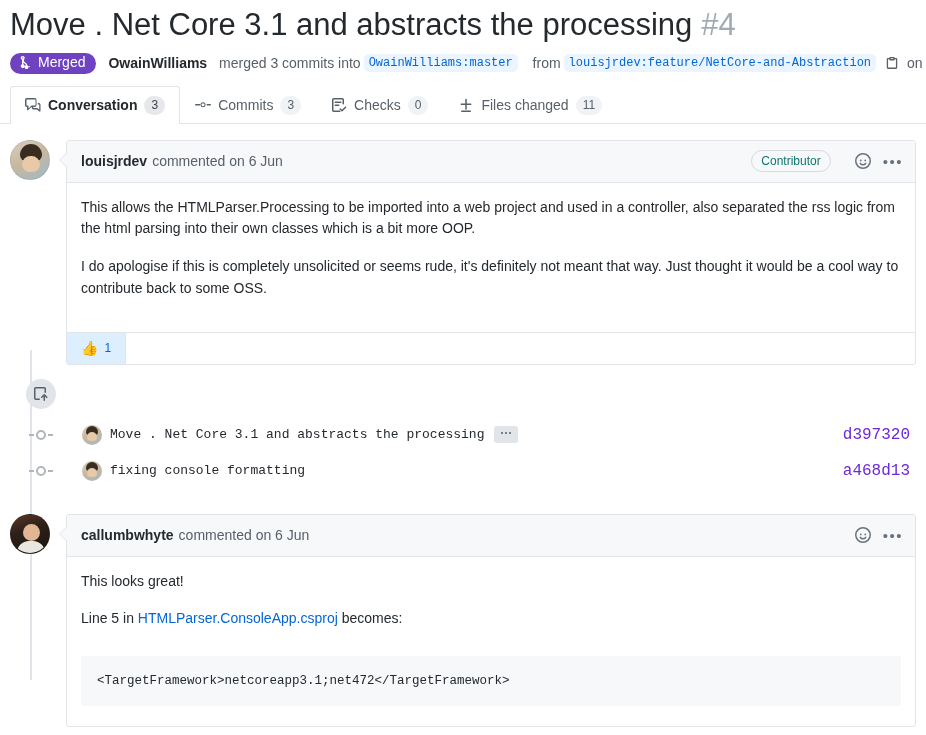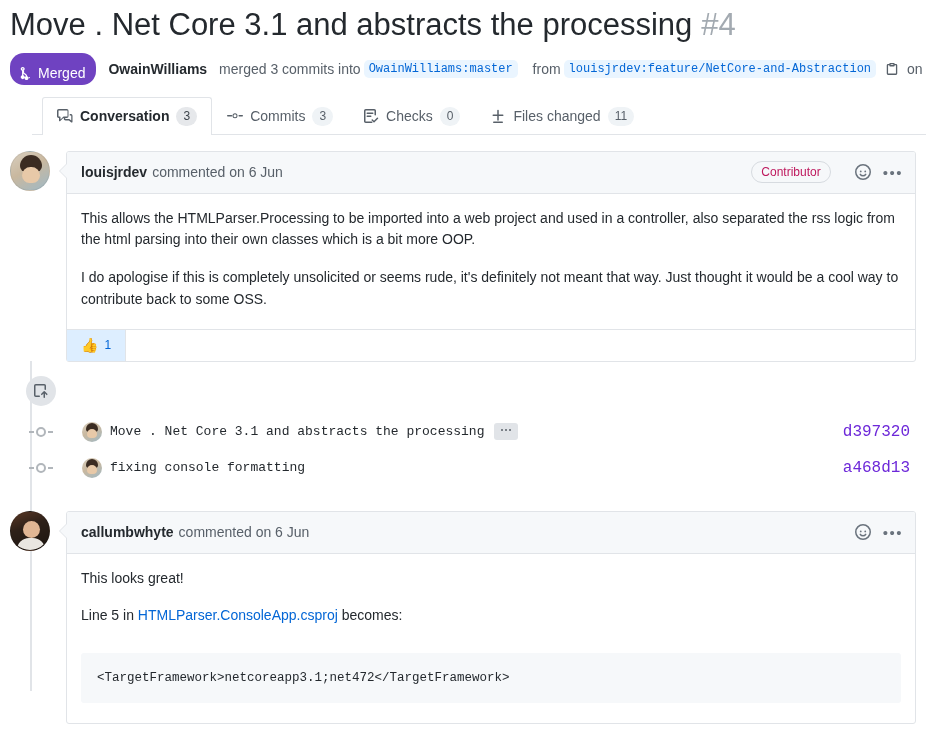--- a/index.html
+++ b/index.html
@@ -44,21 +44,21 @@
     color: #586069;
     white-space: nowrap;
   }
   .state-badge {
     display: inline-flex;
     align-items: center;
     gap: 5px;
     background: #6f42c1;
     color: #ffffff;
     border-radius: 14px;
-    padding: 13px 11px 5px 9px;
+    padding: 2px 11px 5px 9px;
     font-size: 14px;
     font-weight: 500;
     line-height: 1;
     margin-right: 12px;
   }
   .state-badge svg { display: block; }
   .author-name { color: #24292e; font-weight: 600; }
   .subhead .sep { margin: 0 4px; }
   .branch-tag {
     background: #eaf5ff;
@@ -78,21 +78,20 @@
   .date-text { color: #586069; }
 
   
   .tabnav {
     margin-top: 12px;
     padding: 0 10px;
     border-bottom: 1px solid #e1e4e8;
     display: flex;
     align-items: flex-end;
     height: 38px;
-    margin-left: 32px;
   }
   .tab {
     display: inline-flex;
     align-items: center;
     gap: 7px;
     padding: 9px 14px;
     font-size: 14px;
     color: #586069;
     border: 1px solid transparent;
     border-bottom: none;
@@ -193,36 +192,36 @@
     font-size: 14px;
     color: #586069;
     height: 42px;
   }
   .comment-header .who { font-weight: 600; color: #24292e; margin-right: 5px; }
   .comment-header .spacer { flex: 1; }
   .assoc-badge {
     border: 1px solid #d7dbe0;
     border-radius: 11px;
     font-size: 12px;
-    color: #be185d;
+    color: #0f766e;
     padding: 2px 9px;
     margin-right: 12px;
     line-height: 16px;
   }
   .hdr-action { color: #6a737d; margin-left: 12px; display: inline-flex; align-items: center; }
   .kebab { letter-spacing: 1.5px; font-size: 15px; color: #6a737d; line-height: 1; }
 
   .comment-body {
     padding: 14px 14px 6px 14px;
     font-size: 14px;
     line-height: 1.55;
     color: #24292e;
   }
   .comment-body p { margin: 0 0 16px 0; }
-  .comment-body p:last-child { margin-bottom: 12px; }
+  .comment-body p:last-child { margin-bottom: 26px; }
   .comment-body a { color: #0366d6; text-decoration: none; }
 
   .reactions {
     border-top: 1px solid #e1e4e8;
     display: flex;
     align-items: stretch;
     height: 32px;
   }
   .reaction-btn {
     display: inline-flex;

